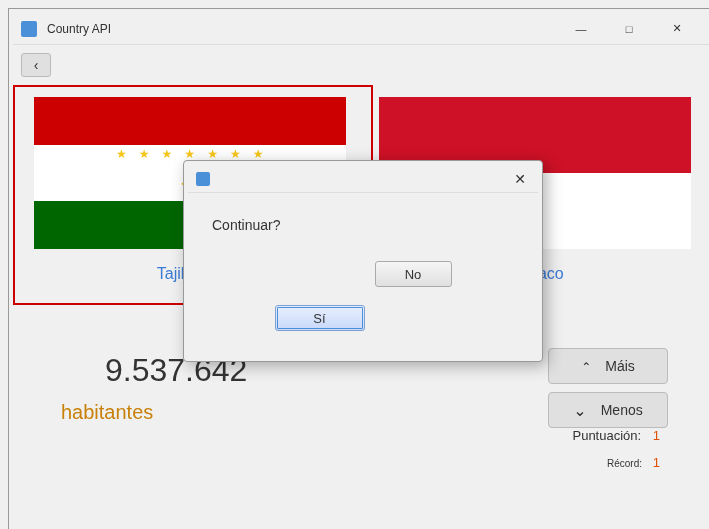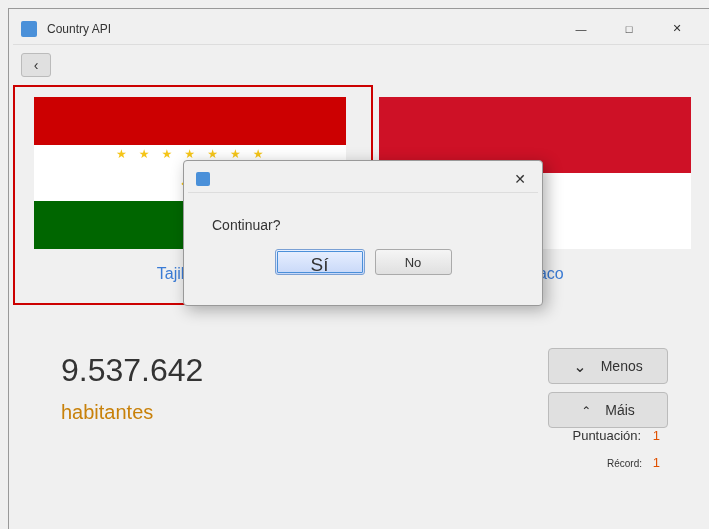--- a/index.html
+++ b/index.html
@@ -162,20 +162,21 @@
     .population-section {
       position: absolute;
       left: 40px;
       bottom: 100px;
     }
 
     .population-number {
       font-size: 32px;
       color: #333;
       font-weight: 300;
+      margin-left: 44px;
     }
 
     .population-label {
       font-size: 20px;
       color: #c8810a;
       margin-top: 4px;
     }
 
     
     .action-buttons {
@@ -273,41 +274,42 @@
       border-radius: 2px;
     }
 
     .dialog-body {
       padding: 20px 20px 10px;
     }
 
     .dialog-message {
       font-size: 14px;
       color: #333;
-      margin-bottom: 8px;
+      margin-bottom: 20px;
     }
 
     .dialog-buttons {
       display: flex;
       justify-content: center;
       gap: 10px;
       padding-bottom: 16px;
     }
 
     .dialog-btn-yes {
       width: 90px;
       height: 26px;
       background: linear-gradient(to bottom, #e8f0ff, #c8d8f8);
       border: 1px solid #7aa0d4;
       border-radius: 3px;
       cursor: pointer;
-      font-size: 19px;
+      font-size: 13px;
       color: #333;
       outline: 1px solid #4a90d9;
       outline-offset: -3px;
+      margin-top: 44px;
     }
 
     .dialog-btn-no {
       width: 77px;
       height: 26px;
       background: linear-gradient(to bottom, #f5f5f5, #e0e0e0);
       border: 1px solid #aaa;
       border-radius: 3px;
       cursor: pointer;
       font-size: 13px;
@@ -380,26 +382,26 @@
       </div>
     </div>
 
     <div class="population-section">
       <div class="population-number">9.537.642</div>
       <div class="population-label">habitantes</div>
     </div>
 
     <div class="action-buttons">
       <button class="action-btn">
+        <span class="btn-chevron-up"></span>
+        <span>Máis</span>
+      </button>
+      <button class="action-btn">
         <span class="btn-chevron-down"></span>
         <span>Menos</span>
-      </button>
-      <button class="action-btn">
-        <span class="btn-chevron-up"></span>
-        <span>Máis</span>
       </button>
     </div>
 
     <div class="score-section">
       <div class="score-line"><span style="color: rgb(51, 51, 51); font-size: 13px;">Puntuación: </span><span style="color: rgb(224, 80, 0); font-weight: 500; font-size: 13px;">1</span></div>
       <div class="score-line"><span style="color: rgb(51, 51, 51); font-size: 10px;">Récord: </span><span style="color: rgb(224, 80, 0); font-weight: 500; font-size: 13px;">1</span></div>
     </div>
 
     <div class="dialog-overlay">
       <div class="dialog">

